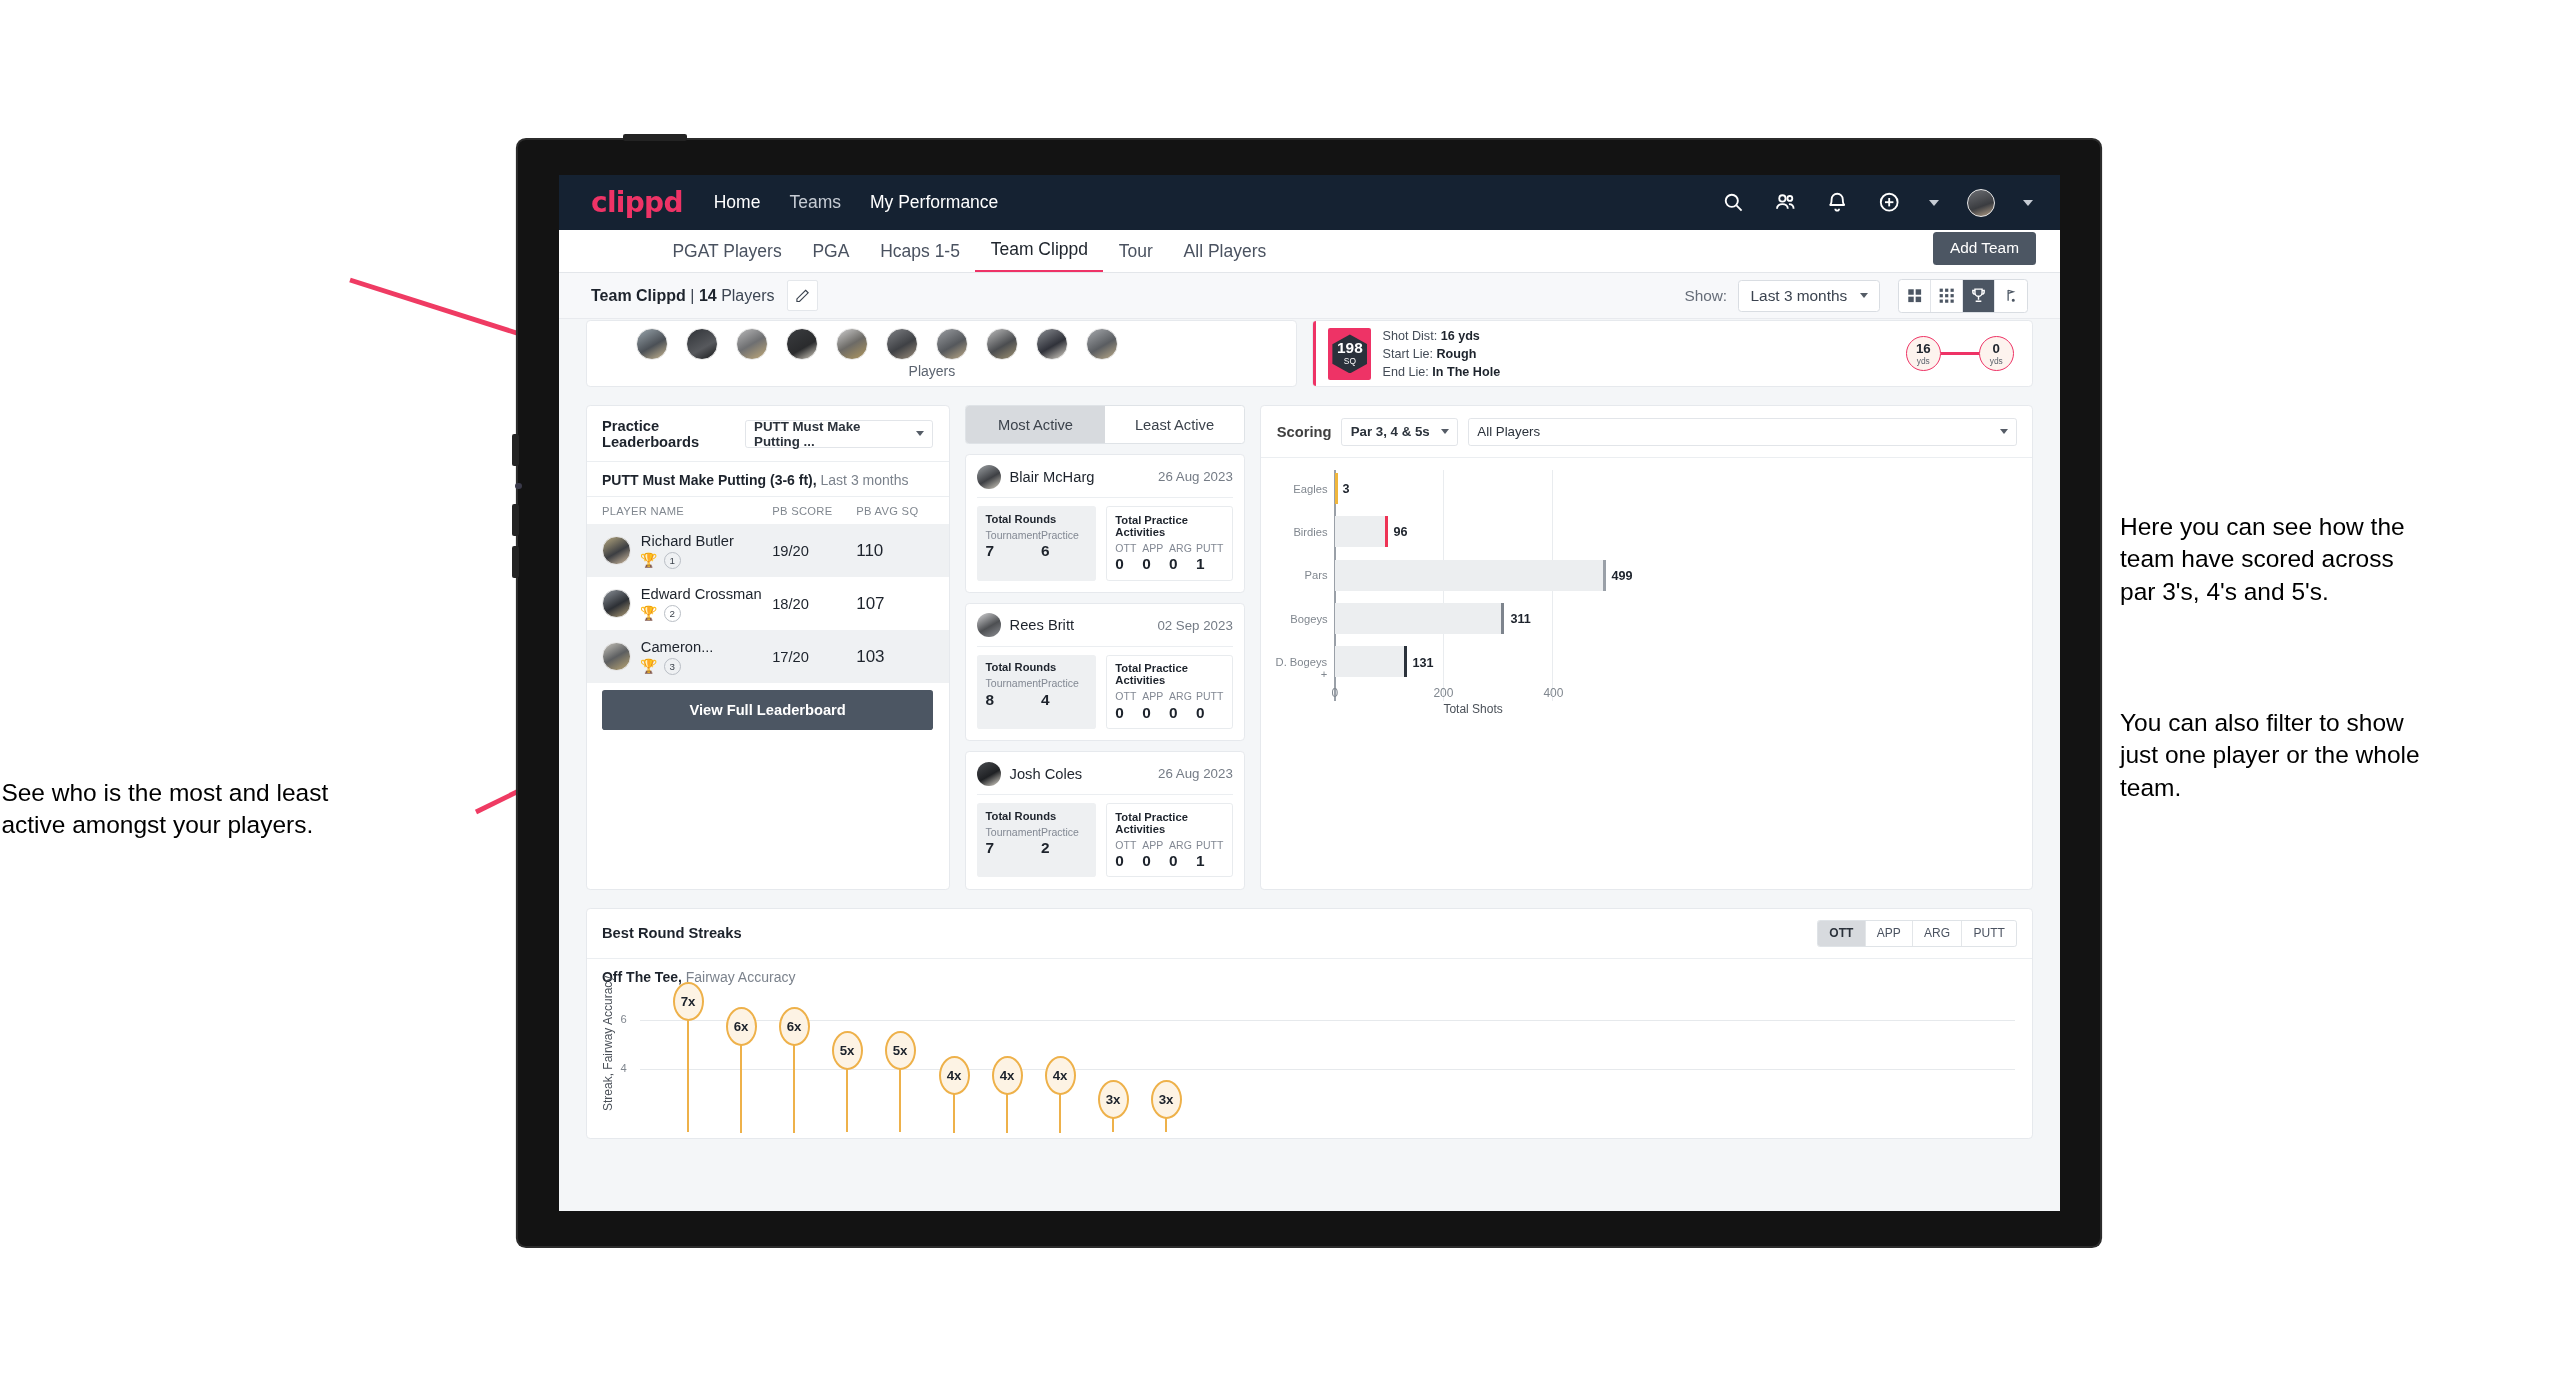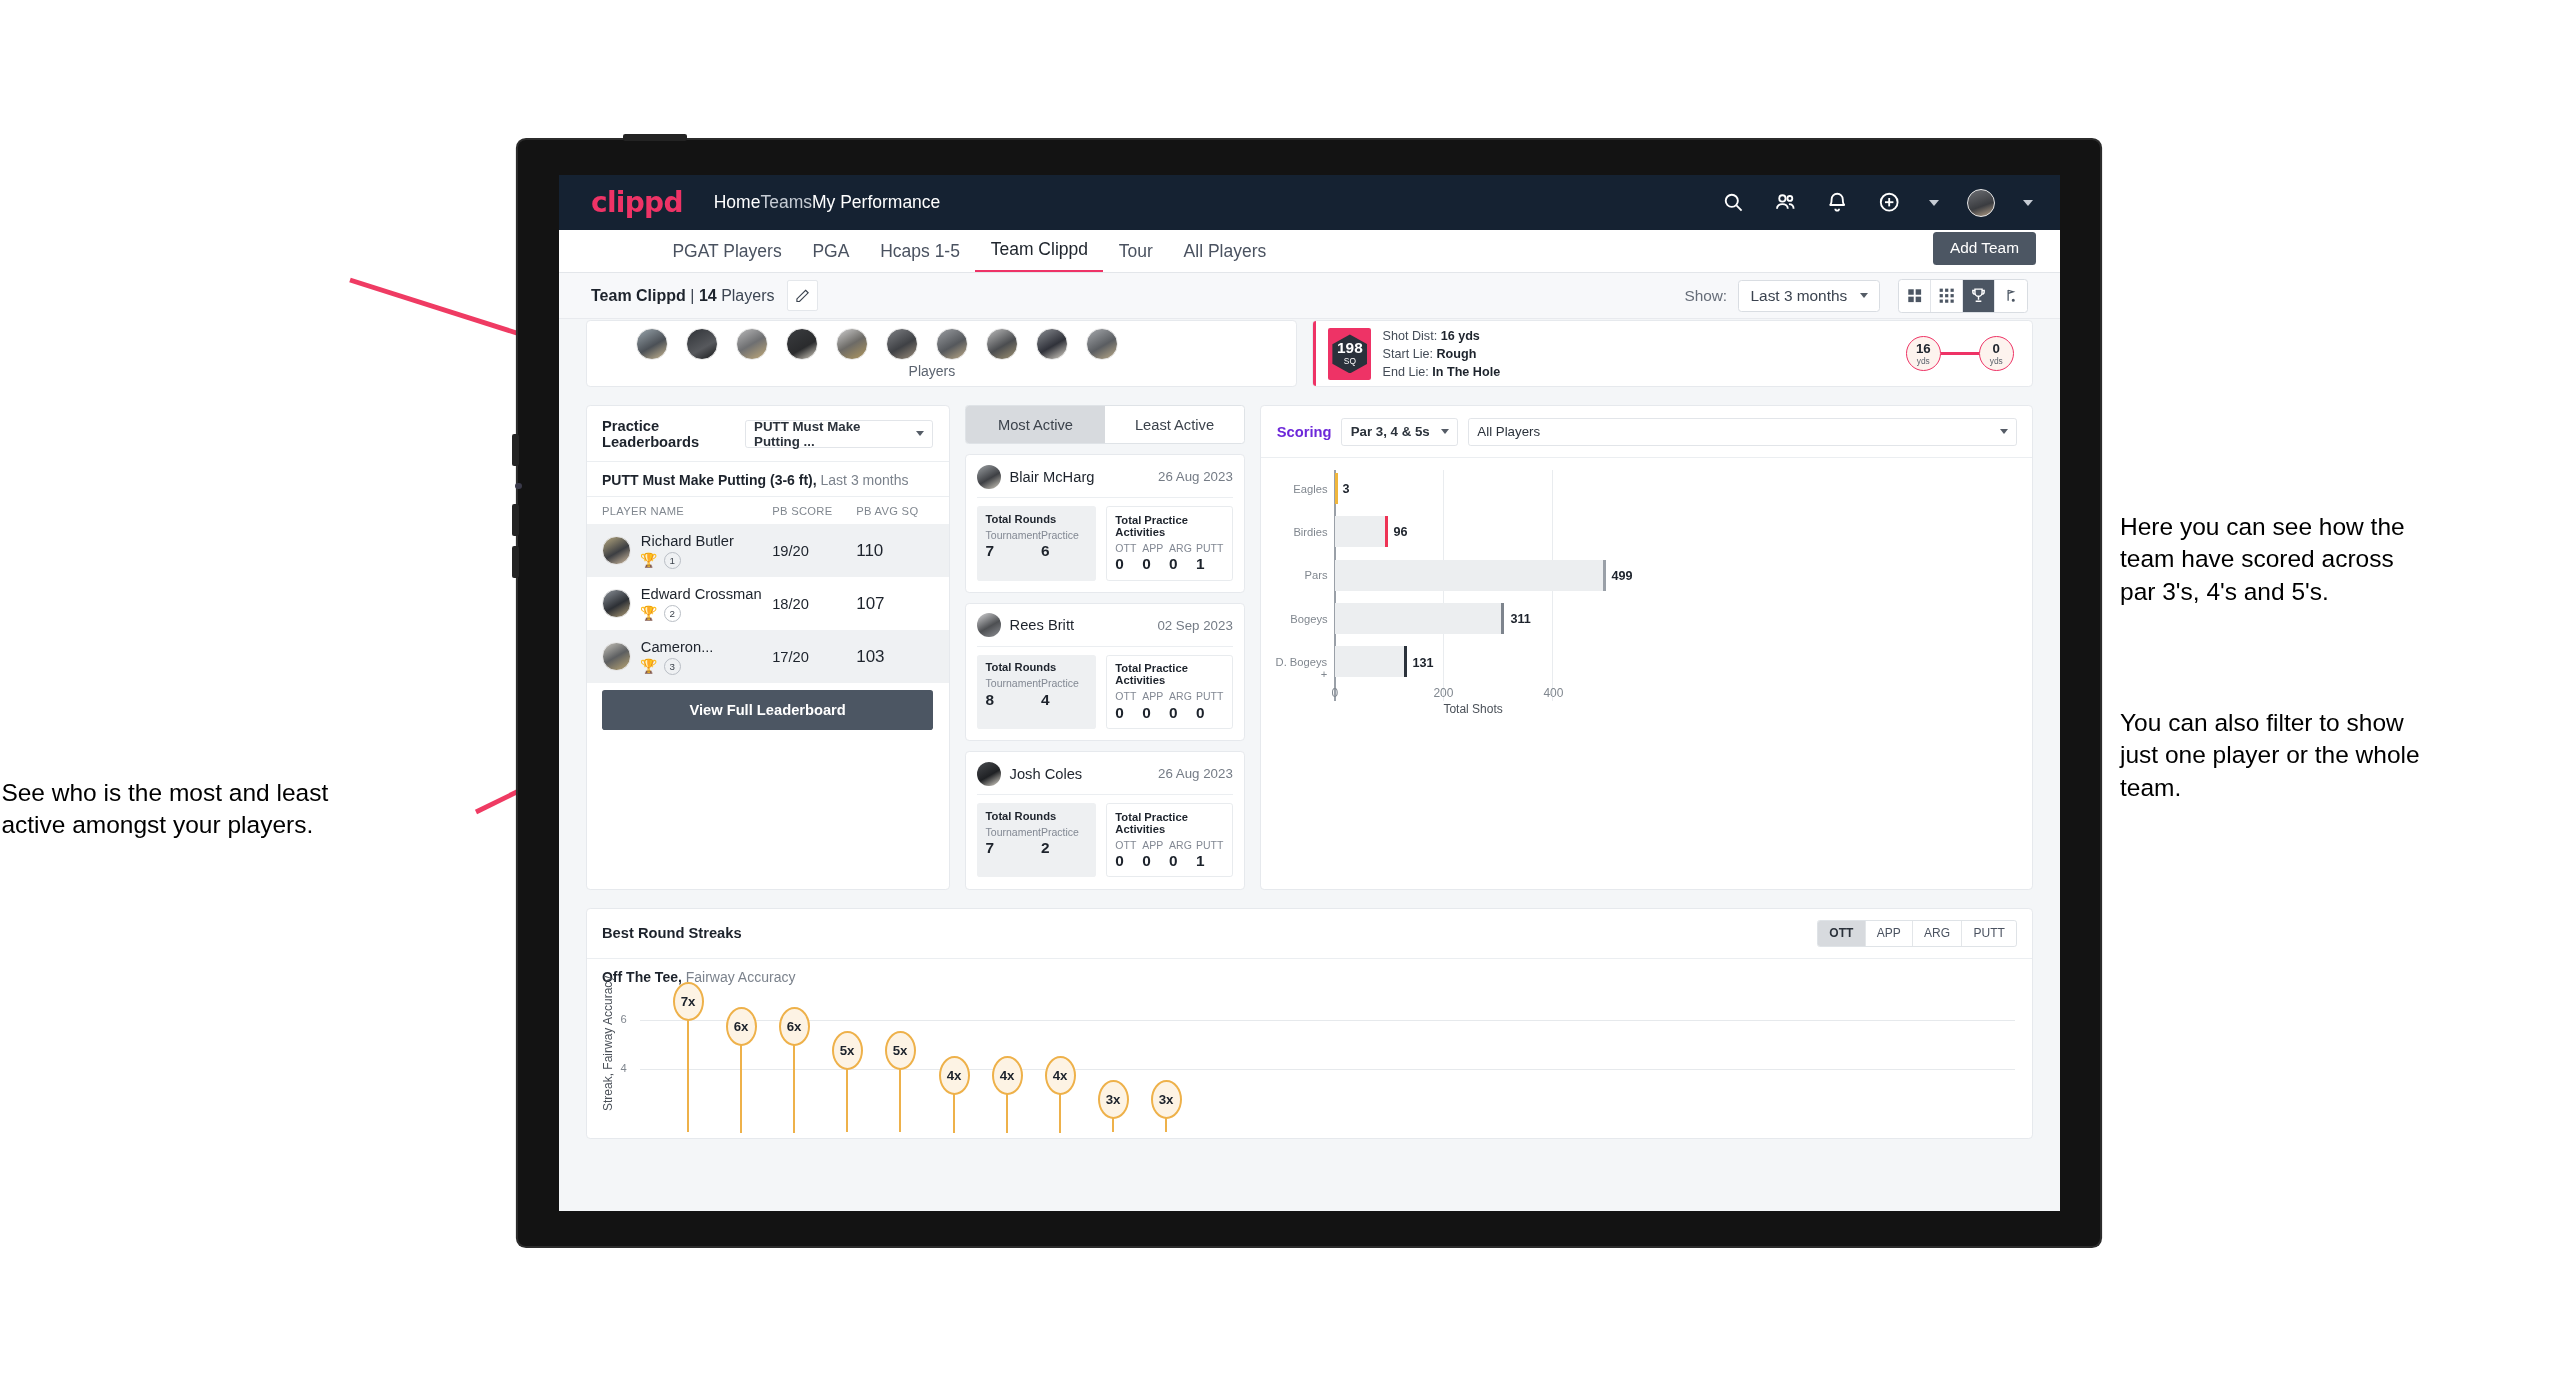--- a/index.html
+++ b/index.html
@@ -52,21 +52,21 @@
   }
 
   
   .navbar {
     height: 55px; background:#152232; display:flex; align-items:center; padding: 0 26.6px 0 32px;
   }
   .brand {
     color:#ee3366; font-size: 28px; font-weight: 700; letter-spacing:-0.7px;
     font-family: "DejaVu Sans", sans-serif; margin-right: 31px;
   }
-  .navlinks { display:flex; align-items:center; }
+  .navlinks { display:flex; align-items:center; gap: 29px; }
   .navlink { color:#c6ccd4; font-size: 17.5px; }
   .navlink.active { color:#ffffff; }
   .navright { margin-left:auto; display:flex; align-items:center; gap: 28px; }
   .navicon { width:24px; height:24px; display:flex; align-items:center; justify-content:center; }
   .navicon svg { width:22.4px; height:22.4px; }
   .chev { width: 0; height: 0; border-left: 5.6px solid transparent; border-right: 5.6px solid transparent; border-top: 6.3px solid #c6ccd4; }
   .avatar-nav { width:28px; height:28px; border-radius:50%; background:linear-gradient(160deg,#6d6f74,#3a3c40 60%,#b8a38a); border:1.4px solid #e8e8e8; }
 
   
   .tabbar {
@@ -175,21 +175,21 @@
   .statBox.alt { background:#fff; border:0.7px solid #e8ebee; flex:1; }
   .statTitle { font-size:11.2px; font-weight:700; color:#1d232c; }
   .statCols { display:flex; margin-top:4.2px; }
   .statCol { flex:1; }
   .statK { font-size:10.5px; color:#828893; }
   .statV { font-size:15.4px; font-weight:700; color:#1d232c; margin-top:1.4px;}
 
   
   .scCard { flex: 1; }
   .scHead { display:flex; align-items:center; padding: 11.2px 15.4px; border-bottom:0.7px solid #ebeef1; gap: 9.8px;}
-  .scTitle { font-size:14.7px; font-weight:700; color:#6d28d9; }
+  .scTitle { font-size:14.7px; font-weight:700; color:#404040; }
   .scSel { border:0.7px solid #e2e5e9; border-radius:2.8px; height:28px; display:flex; align-items:center; padding:0 8.4px; font-size:13.3px; color:#2b323b; font-weight:700; gap:11px;}
   .scSel.wide { flex:1; justify-content:space-between; font-weight:400;}
   .chartArea { position:relative; height: 231px; margin: 12.6px 17px 0 17px; }
   .axisLbl { position:absolute; left:-2.8px; font-size:11.2px; color:#80878f; text-align:right; width: 52px; }
   .gridline { position:absolute; top:0; bottom:0; width:0.7px; background:#e9ecef; }
   .axisline { position:absolute; top:0; bottom:0; width:1.4px; background:#9aa0a8; }
   .bar { position:absolute; background:#eceef0; height: 31px; }
   .barCap { position:absolute; width:2.8px; height:31px; }
   .barVal { position:absolute; font-size:12.6px; font-weight:700; color:#1d232c; }
   .xtick { position:absolute; font-size:12px; color:#80878f; }

